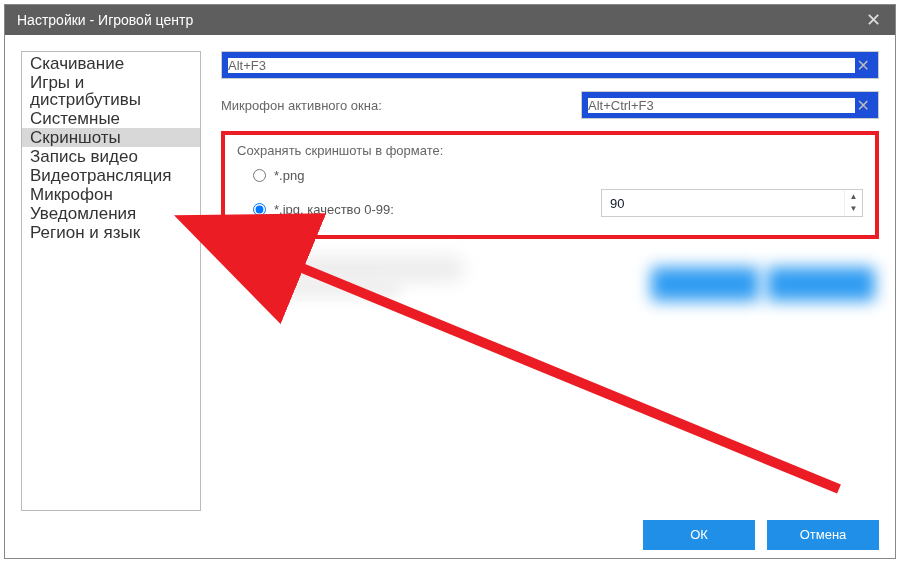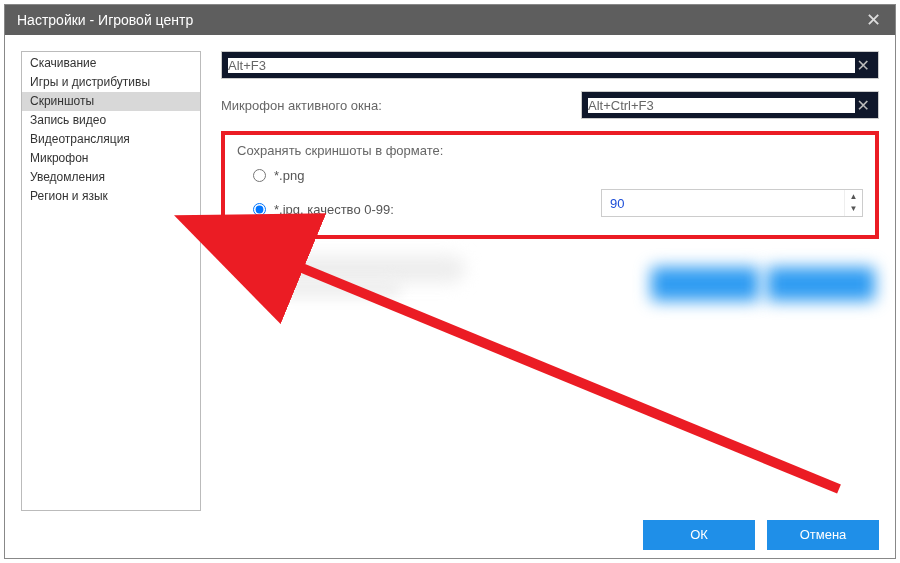--- a/index.html
+++ b/index.html
@@ -39,21 +39,21 @@
       flex: 1;
       display: flex;
       padding: 16px 16px 0 16px;
       position: relative;
     }
     .sidebar {
       width: 180px;
       border: 1px solid #bbb;
       background: #fff;
       padding: 2px 0;
-      font-size: 12px;
+      font-size: 17px;
       color: #333;
       height: 460px;
     }
     .sidebar-item {
       padding: 1px 8px;
       cursor: pointer;
       line-height: 17px;
     }
     .sidebar-item.selected {
       background: #d8d8d8;
@@ -76,21 +76,21 @@
       color: #666;
     }
     .row-input-wrap {
       flex: 1;
       border: 1px solid #ccc;
       height: 28px;
       display: flex;
       align-items: center;
       padding: 0 6px;
       color: #777;
-      background: #0f172a;
+      background: #1d4ed8;
     }
     .row-input-wrap input {
       border: none;
       outline: none;
       flex: 1;
       font-size: 13px;
       color: #666;
       font-family: inherit;
     }
     .clear-x {
@@ -125,21 +125,21 @@
       height: 28px;
       display: flex;
       align-items: stretch;
     }
     .spinner input {
       border: none;
       outline: none;
       flex: 1;
       padding: 0 8px;
       font-size: 13px;
-      color: #1d4ed8;
+      color: #0f172a;
       font-family: inherit;
     }
     .spinner-btns {
       display: flex;
       flex-direction: column;
       justify-content: center;
       width: 18px;
       color: #555;
       border-left: 1px solid #eee;
     }
@@ -223,20 +223,21 @@
   <div class="titlebar">
     <div class="titlebar-title">Настройки - Игровой центр</div>
     <div class="close-btn">✕</div>
   </div>
 
   <div class="content">
 
     <div class="sidebar">
       <div class="sidebar-item">Скачивание</div>
       <div class="sidebar-item">Игры и дистрибутивы</div>
+      <div class="sidebar-item">Системные</div>
       <div class="sidebar-item selected">Скриншоты</div>
       <div class="sidebar-item">Запись видео</div>
       <div class="sidebar-item">Видеотрансляция</div>
       <div class="sidebar-item">Микрофон</div>
       <div class="sidebar-item">Уведомления</div>
       <div class="sidebar-item">Регион и язык</div>
     </div>
 
     <div class="main">
 

